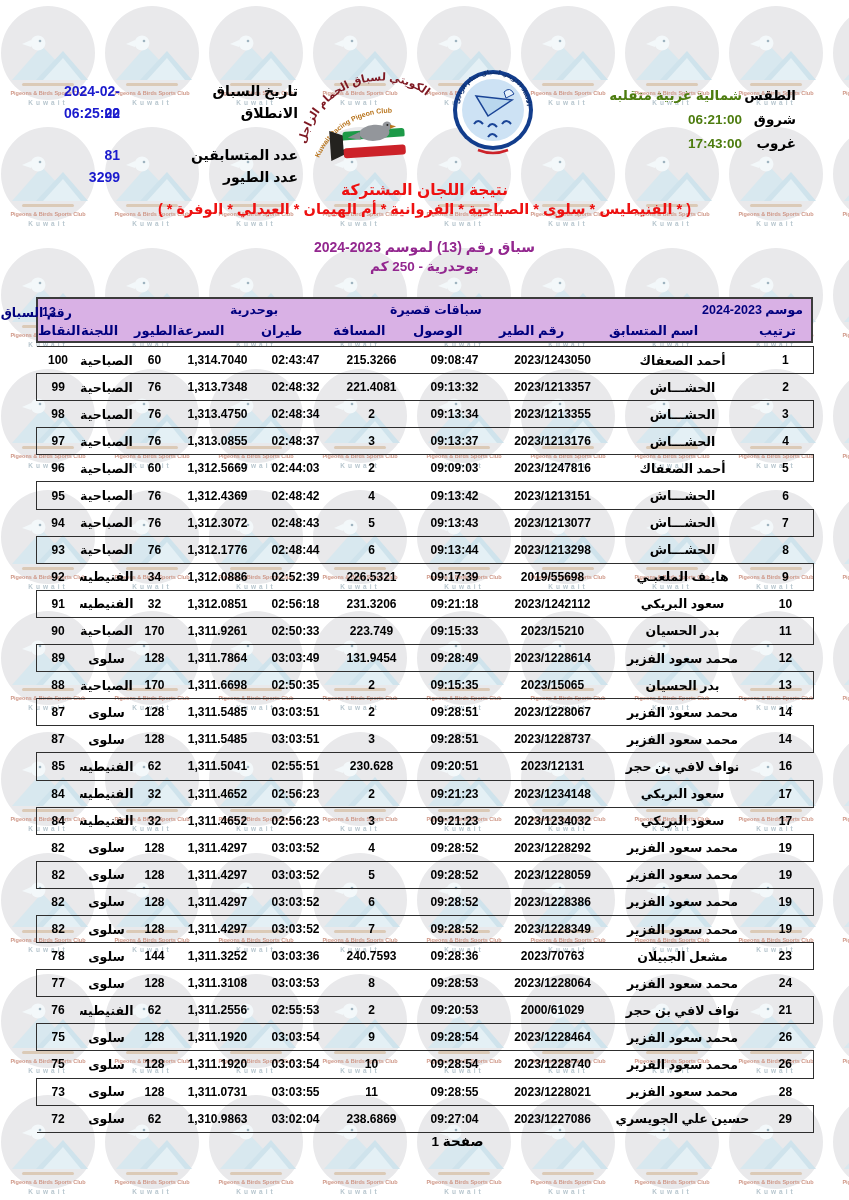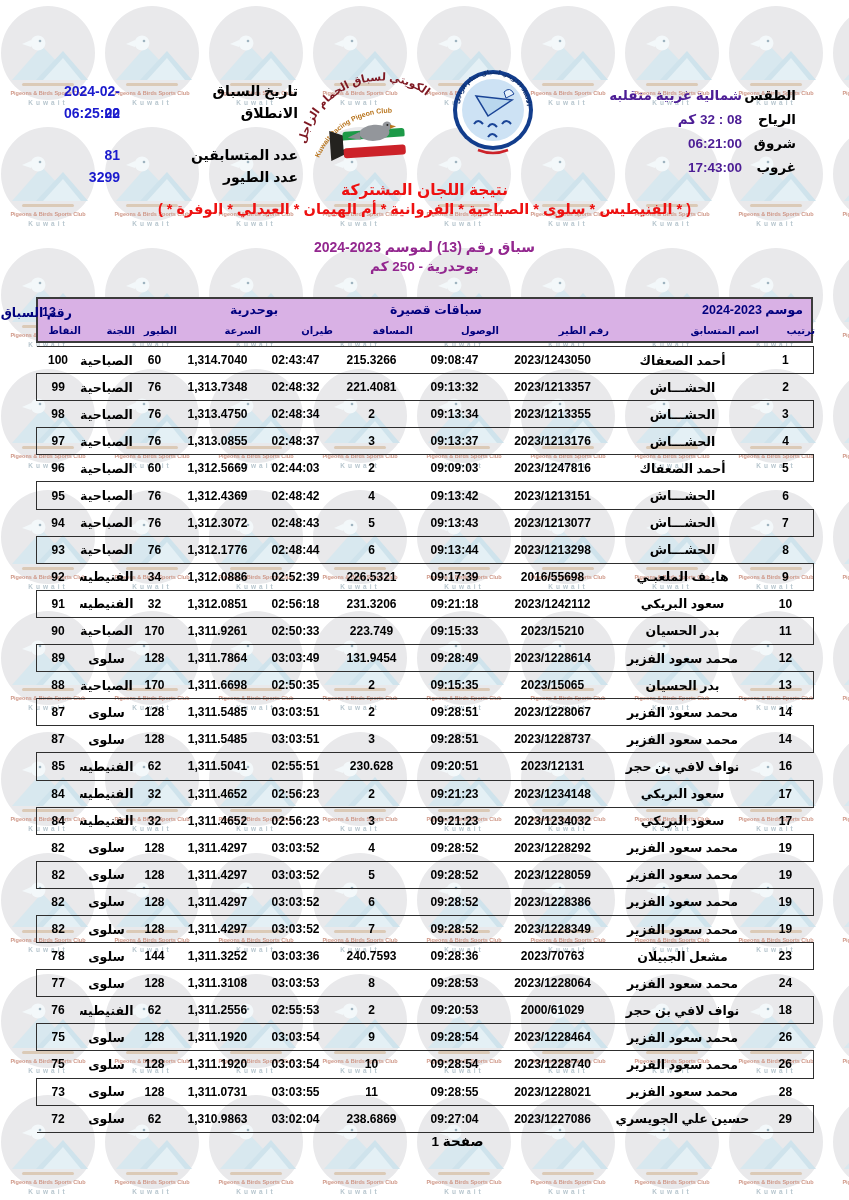--- a/index.html
+++ b/index.html
@@ -13,21 +13,21 @@
   
   .info-left{position:absolute;left:52px;top:80px;width:246px;}
   .info-left .row{display:flex;height:22px;line-height:22px;font-size:14px;font-weight:bold;}
   .info-left .row.gap{margin-top:20px;}
   .info-left .val{width:68px;text-align:right;color:#1a1acd;direction:ltr;}
   .info-left .lbl{flex:1;text-align:right;color:#000;direction:rtl;}
 
   
   .info-right{position:absolute;left:606px;top:84px;width:198px;}
   .info-right .row{display:flex;height:24px;line-height:24px;font-size:13.5px;font-weight:bold;}
-  .info-right .val{flex:1;text-align:right;color:#4c1d95;direction:rtl;}
+  .info-right .val{flex:1;text-align:right;color:#4d7c0f;direction:rtl;}
   .info-right .lbl{width:54px;text-align:right;color:#000;direction:rtl;margin-right:8px;}
 
   .logo-club{position:absolute;left:293px;top:64px;width:142px;height:106px;}
   .logo-fed{position:absolute;left:448px;top:58px;width:90px;height:110px;}
 
   .title{position:absolute;left:0;width:100%;text-align:center;font-weight:bold;direction:rtl;}
   .t-red1{top:181px;font-size:15.5px;color:#ee1111;}
   .t-red2{top:201px;font-size:14.5px;color:#ee1111;}
   .t-mag1{top:239px;font-size:14px;color:#93278f;}
   .t-mag2{top:258px;font-size:13.5px;color:#93278f;}
@@ -36,21 +36,21 @@
   .race-wrap{position:absolute;left:36px;top:297px;width:777px;}
   .band{position:relative;background:#d9b1e5;border:2px solid #3c3c3c;height:46px;box-sizing:border-box;}
   .band-line1 span{position:absolute;top:3px;font-size:12.5px;font-weight:bold;color:#00007e;white-space:nowrap;direction:rtl;}
   .b-season{right:8px;}
   .b-cat{left:352px;}
   .b-site{left:192px;text-align:center;}
   .b-race{left:34px;}
   .b-race .num{margin-right:16px;color:#00007e;}
   .band-cols{position:absolute;left:0;right:0;bottom:1px;}
   table{border-collapse:collapse;table-layout:fixed;width:777px;direction:rtl;}
-  .band-cols table th{font-size:10px;font-weight:bold;color:#00007e;text-align:right;padding:0;height:20px;margin-left:43px;}
+  .band-cols table th{font-size:13px;font-weight:bold;color:#00007e;text-align:left;padding:0;height:20px;margin-left:43px;}
   .data-table{margin-top:3px;}
   .data-table td{height:26.1px;padding:0;text-align:center;font-size:12px;font-weight:bold;color:#000;
     direction:ltr;overflow:hidden;white-space:nowrap;}
   .data-table td.ar{direction:rtl;font-size:12.5px;}
   .data-table tr{border-top:1.5px solid #2e2e2e;}
   .data-table tr:last-child{border-bottom:1.5px solid #2e2e2e;}
   .data-table tr.r-odd td:first-child{border-right:1.5px solid #2e2e2e;}
   .data-table tr.r-even td:last-child{border-left:1.5px solid #2e2e2e;}
 
   .footer{position:absolute;top:1133px;left:0;width:100%;text-align:center;
@@ -140,24 +140,20 @@
       <path d="M54 66 q4 -6 9 0"></path>
       <path d="M40 79 q4 -6 9 0"></path>
     </g>
     <path d="M30 92 q15 6 30 0" stroke="#cc2229" stroke-width="2.5" fill="none"></path>
   </svg>
 
   <div class="info-right">
     <div class="row">
       <span class="val">شمالية غربية متقلبه</span>
       <span class="lbl">الطقس</span>
-    </div>
-    <div class="row">
-      <span class="val">08 : 32 كم</span>
-      <span class="lbl">الرياح</span>
     </div>
     <div class="row">
       <span class="val">06:21:00</span>
       <span class="lbl">شروق</span>
     </div>
     <div class="row">
       <span class="val">17:43:00</span>
       <span class="lbl">غروب</span>
     </div>
   </div>
@@ -315,21 +311,21 @@
             <td>6</td>
             <td>02:48:44</td>
             <td>1,312.1776</td>
             <td>76</td>
             <td class="ar">الصباحية</td>
             <td>93</td>
           </tr>
           <tr class="r-odd">
             <td>9</td>
             <td class="ar">هايـف الملعبـي</td>
-            <td>2016/55698</td>
+            <td>2019/55698</td>
             <td>09:17:39</td>
             <td>226.5321</td>
             <td>02:52:39</td>
             <td>1,312.0886</td>
             <td>34</td>
             <td class="ar">الفنيطيس</td>
             <td>92</td>
           </tr>
           <tr class="r-even">
             <td>10</td>
@@ -505,21 +501,21 @@
             <td>2023/1228064</td>
             <td>09:28:53</td>
             <td>8</td>
             <td>03:03:53</td>
             <td>1,311.3108</td>
             <td>128</td>
             <td class="ar">سلوى</td>
             <td>77</td>
           </tr>
           <tr class="r-odd">
-            <td>18</td>
+            <td>21</td>
             <td class="ar">نواف لافي بن حجر</td>
             <td>2000/61029</td>
             <td>09:20:53</td>
             <td>2</td>
             <td>02:55:53</td>
             <td>1,311.2556</td>
             <td>62</td>
             <td class="ar">الفنيطيس</td>
             <td>76</td>
           </tr>

